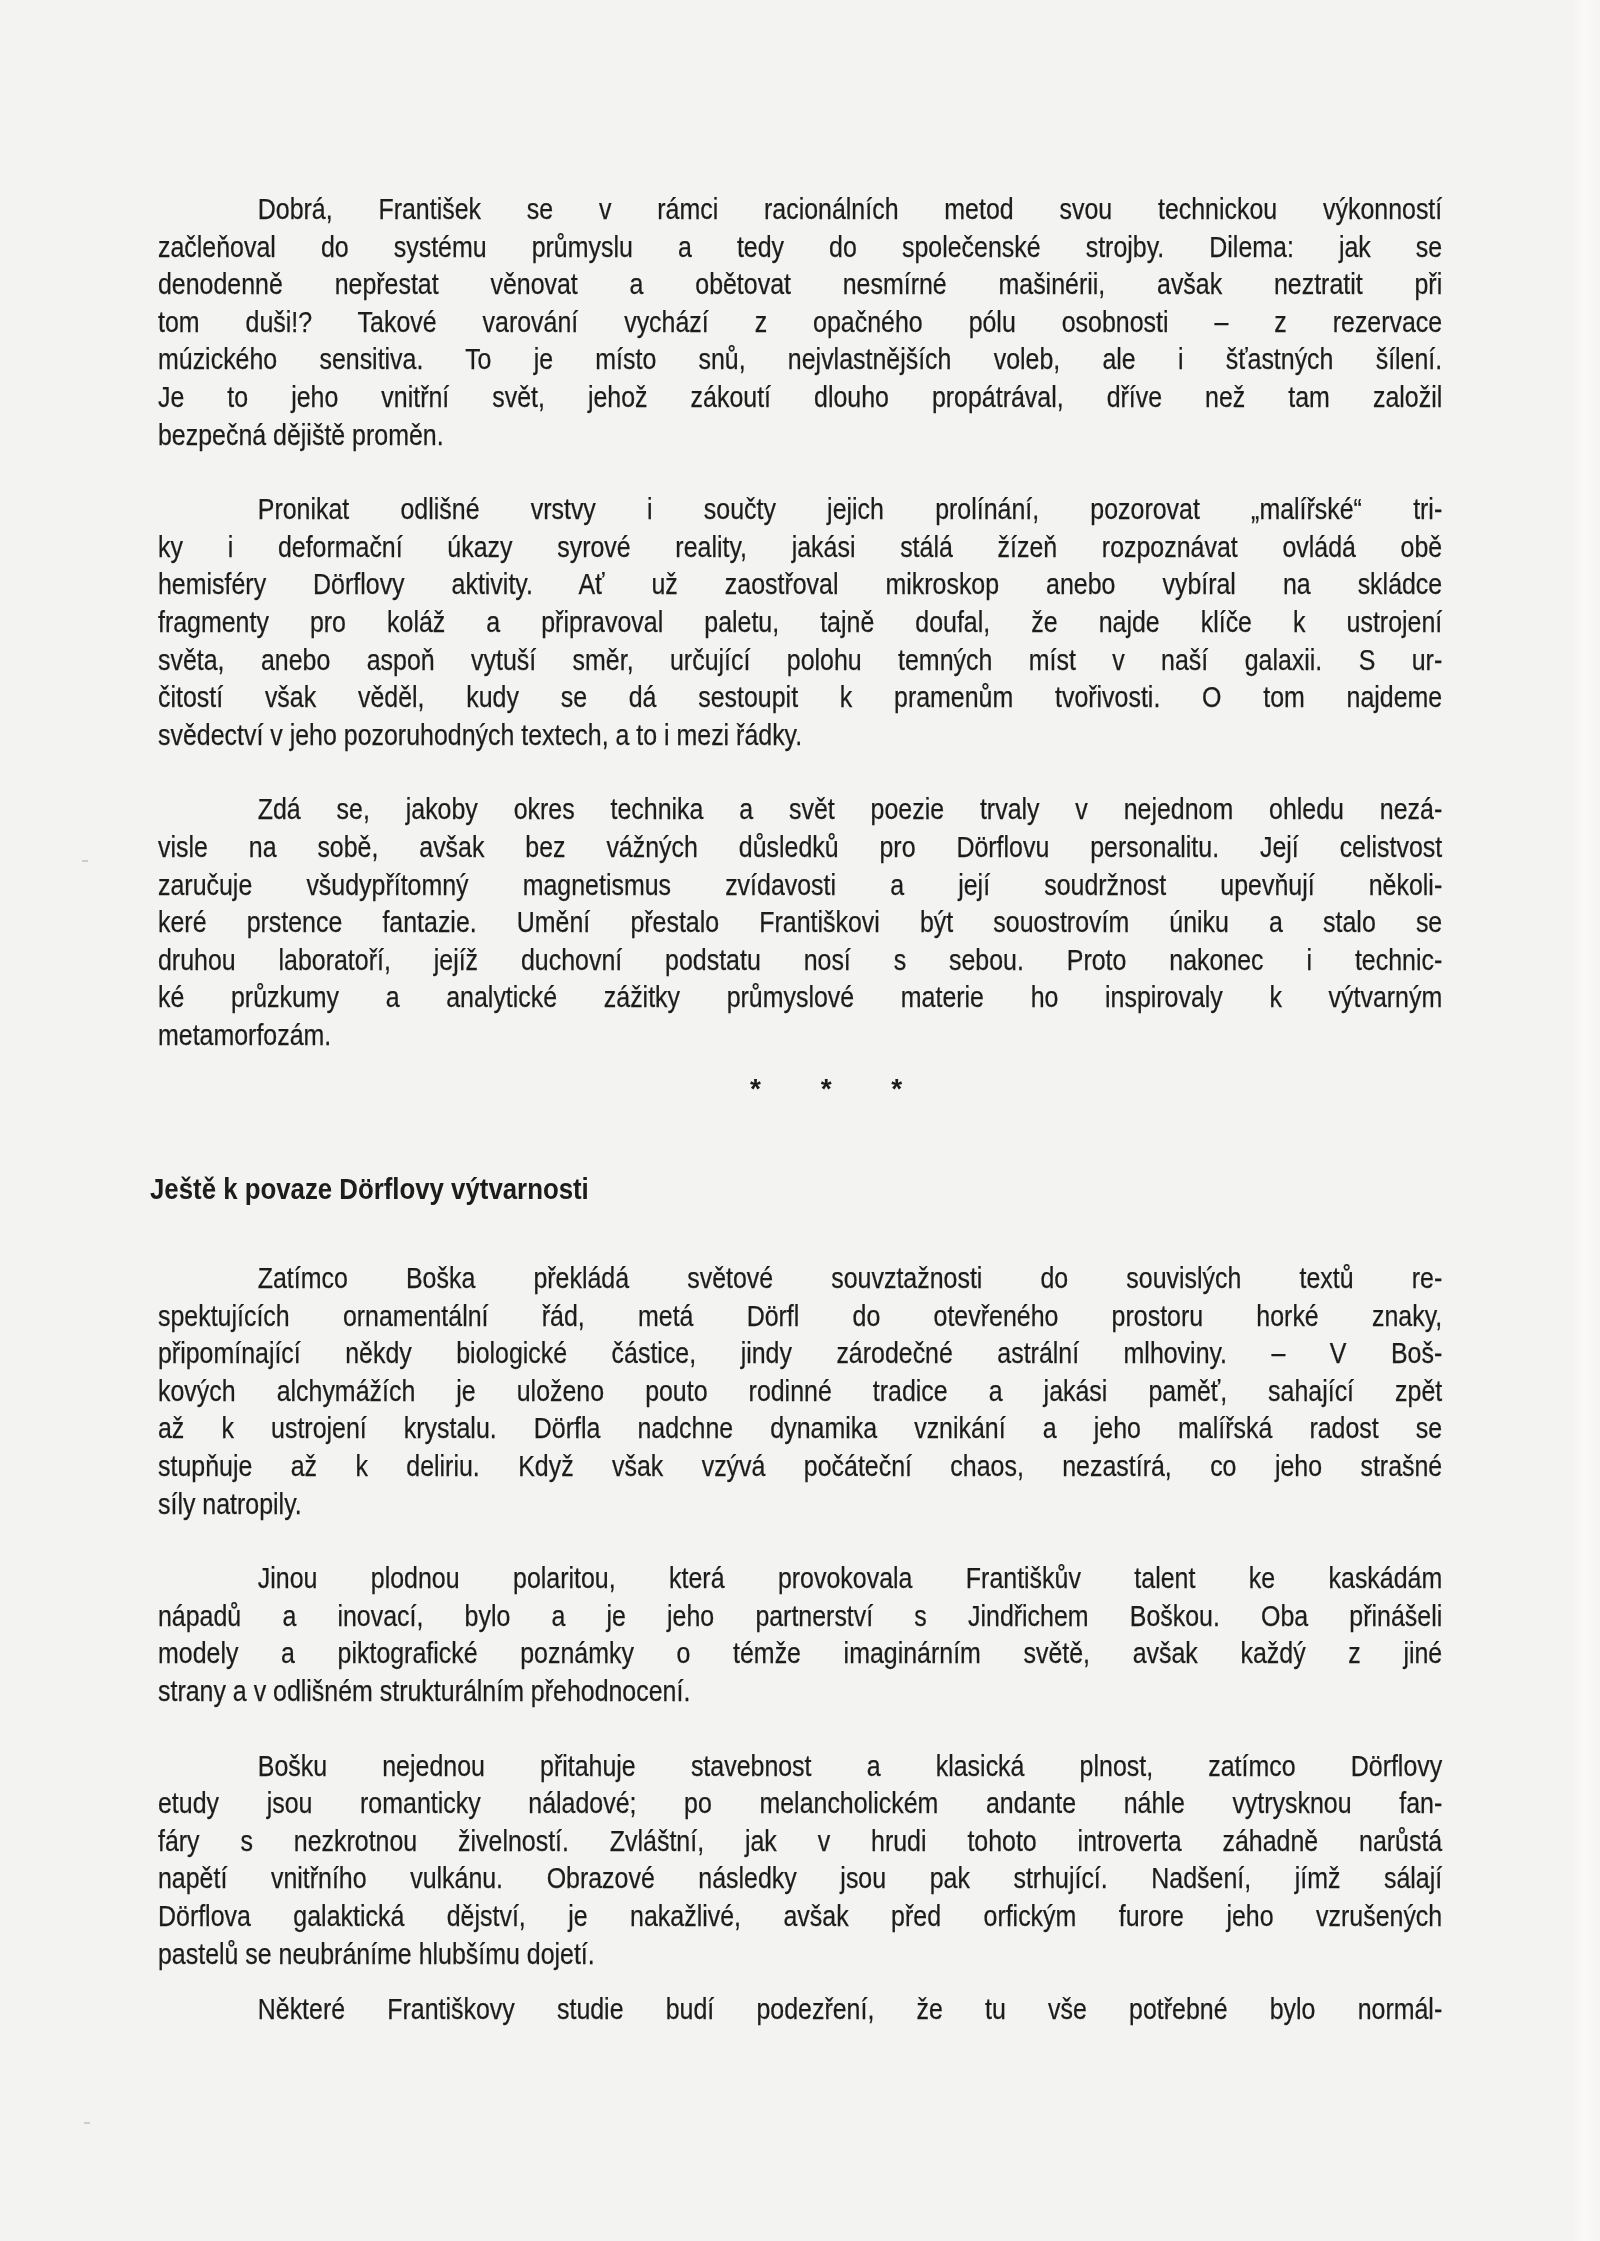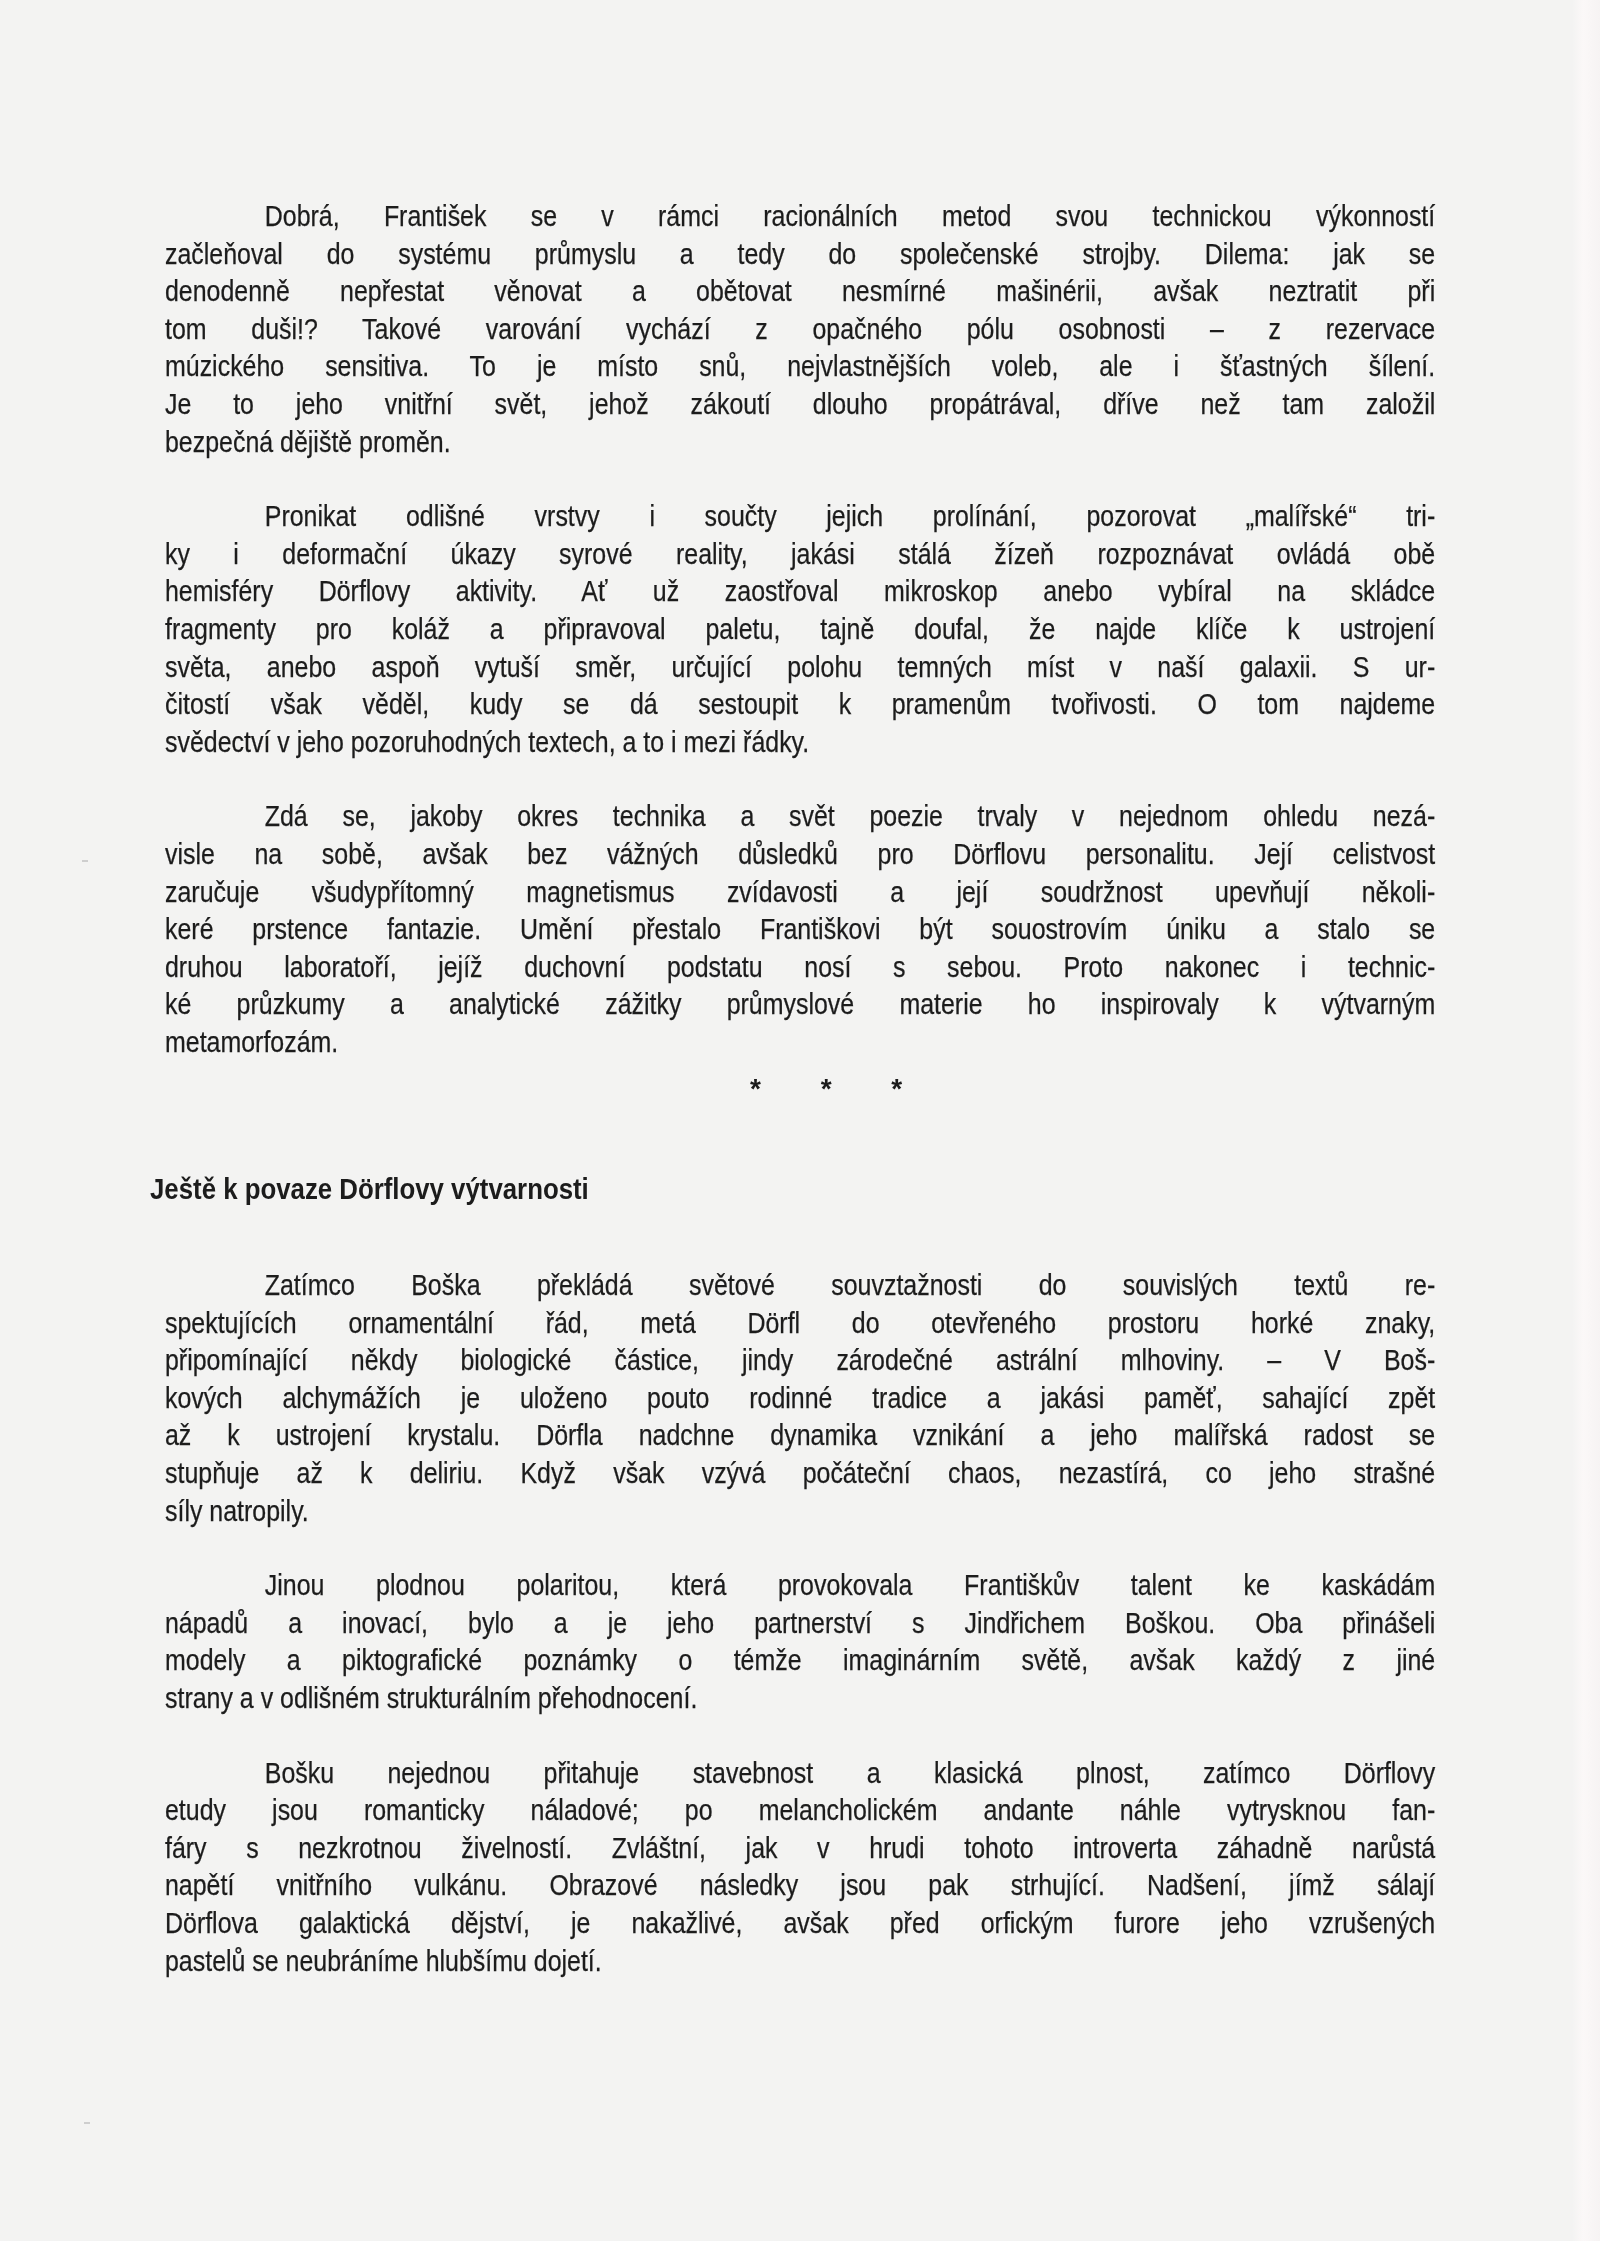--- a/index.html
+++ b/index.html
@@ -10,21 +10,21 @@
     font-family: "Liberation Sans", "DejaVu Sans", sans-serif;
     color: #1c1c1c;
   }
   .page-edge {
     position: absolute; top: 0; right: 0; width: 28px; height: 100%;
     background: linear-gradient(to right, #f3f3f2, #fbf8f8 40%, #f6f3f3);
   }
   .text-block {
     position: absolute; left: 150px; top: 183px; width: 1300px;
   }
-  .para { margin: 15px; }
+  .para { margin: 8px; }
   .line {
     display: block;
     font-size: 29px;
     line-height: 37.6px;
     height: 37.6px;
     white-space: nowrap;
     text-align: justify;
     text-align-last: justify;
     transform: scaleX(0.86);
     transform-origin: left center;
@@ -110,13 +110,16 @@
     <span class="line last">strany a v odlišném strukturálním přehodnocení.</span>
   </p>
   <p class="para indent-first">
     <span class="line">Bošku nejednou přitahuje stavebnost a klasická plnost, zatímco Dörflovy</span>
     <span class="line">etudy jsou romanticky náladové; po melancholickém andante náhle vytrysknou fan-</span>
     <span class="line">fáry s nezkrotnou živelností. Zvláštní, jak v hrudi tohoto introverta záhadně narůstá</span>
     <span class="line">napětí vnitřního vulkánu. Obrazové následky jsou pak strhující. Nadšení, jímž sálají</span>
     <span class="line">Dörflova galaktická dějství, je nakažlivé, avšak před orfickým furore jeho vzrušených</span>
     <span class="line last">pastelů se neubráníme hlubšímu dojetí.</span>
   </p>
+  <p class="para indent-first" style="margin-top:18px;">
+    <span class="line">Některé Františkovy studie budí podezření, že tu vše potřebné bylo normál-</span>
+  </p>
 </section>
 
 </body></html>

